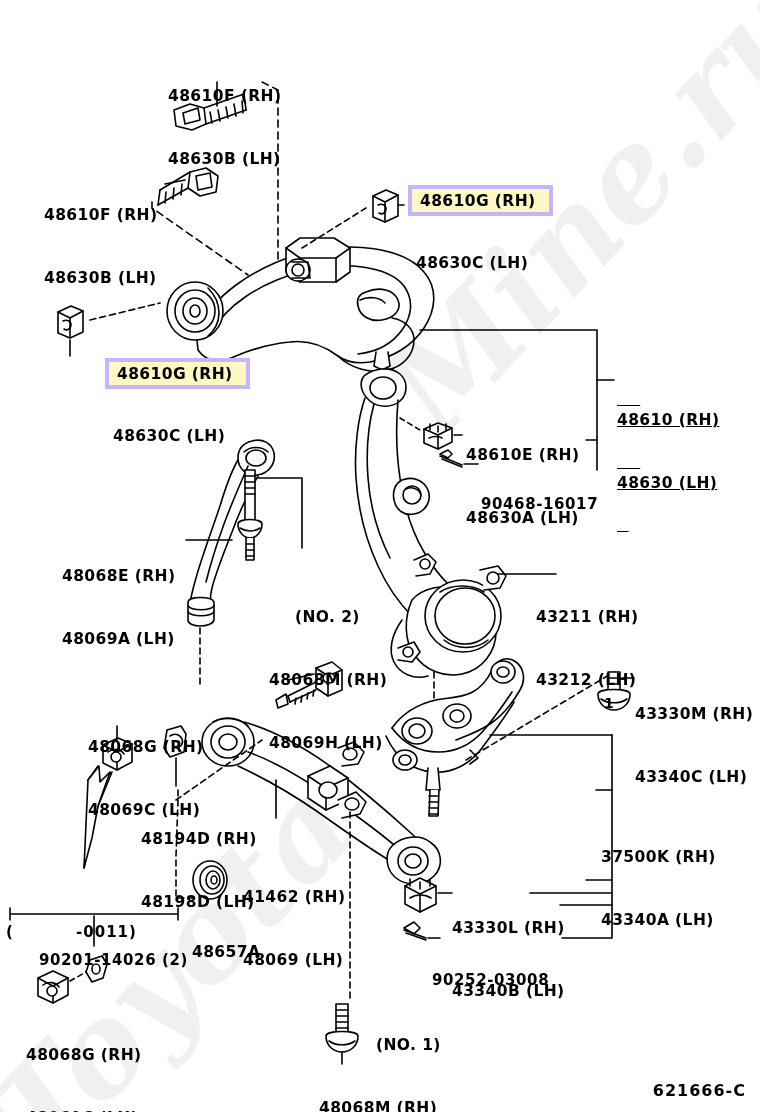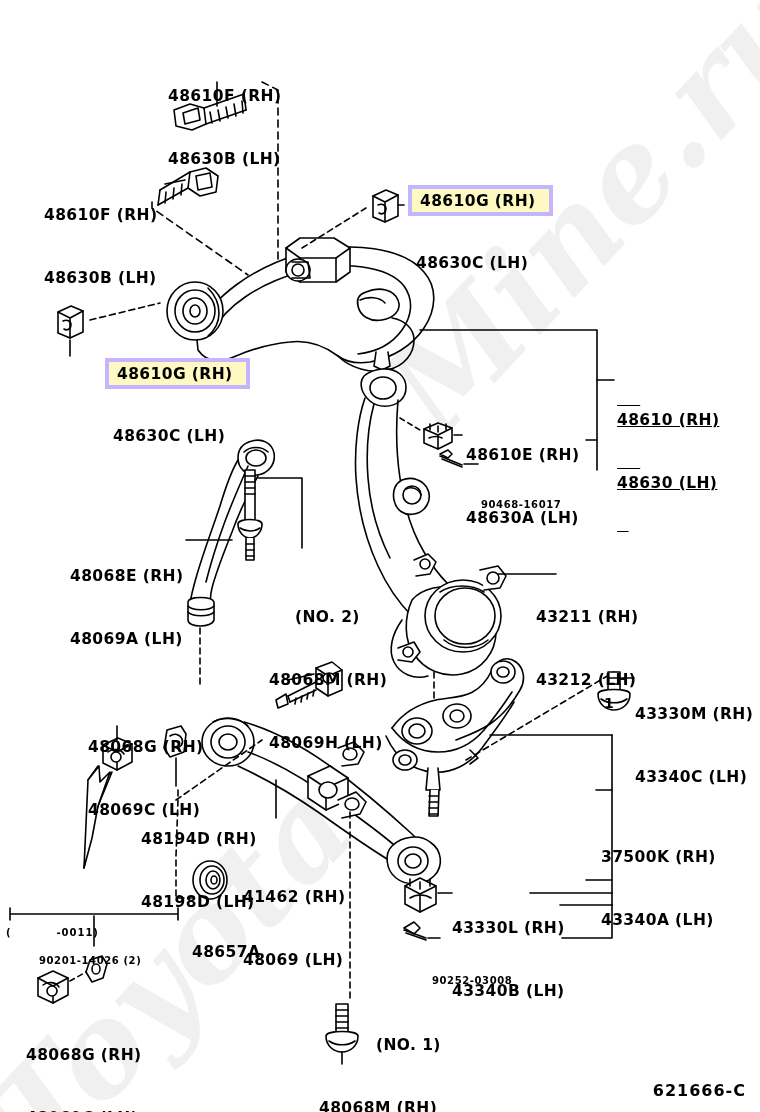--- a/index.html
+++ b/index.html
@@ -46,21 +46,21 @@
     z-index:4;
     font-family:"DejaVu Sans","Liberation Sans",sans-serif;
     font-weight:bold;
     font-size:15.5px;
     letter-spacing:0.4px;
     color:#000;
     white-space:pre;
     line-height:21px;
   }
   .lbl.code{
-    font-size:10px;letter-spacing:0.6px;
+    font-size:15px;letter-spacing:0.6px;
   }
   
   .hl{
     position:absolute;
     z-index:5;
     box-sizing:border-box;
     border:4px solid #c4b5fd;
     background:#fef9c3;
   }
   .hl .hltext{
@@ -445,21 +445,21 @@
 
   <div class="lbl" style="left:466px;top:403px;">
     <div>48610E (RH)</div>
     <div>48630A (LH)</div>
   </div>
 
   <div class="lbl code" style="left:481px;top:452px;">
     <div>90468-16017</div>
   </div>
 
-  <div class="lbl" style="left:62px;top:524px;margin-left:8px;">
+  <div class="lbl" style="left:62px;top:524px;">
     <div>48068E (RH)</div>
     <div>48069A (LH)</div>
   </div>
 
   <div class="lbl" style="left:269px;top:565px;">
     <div style="margin-left:26px;">(NO. 2)</div>
     <div>48068M (RH)</div>
     <div>48069H (LH)</div>
   </div>
 

